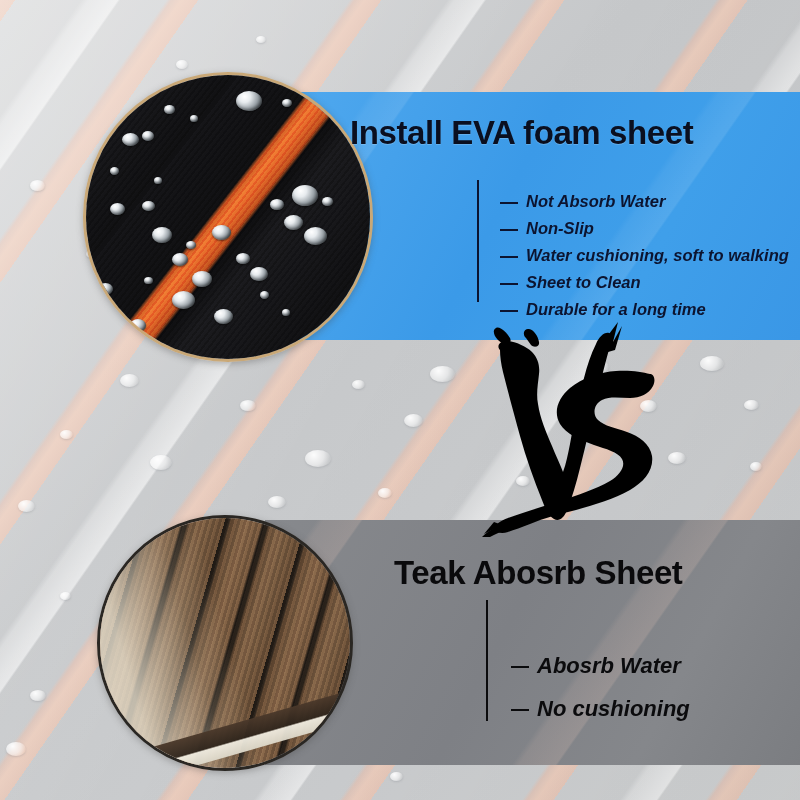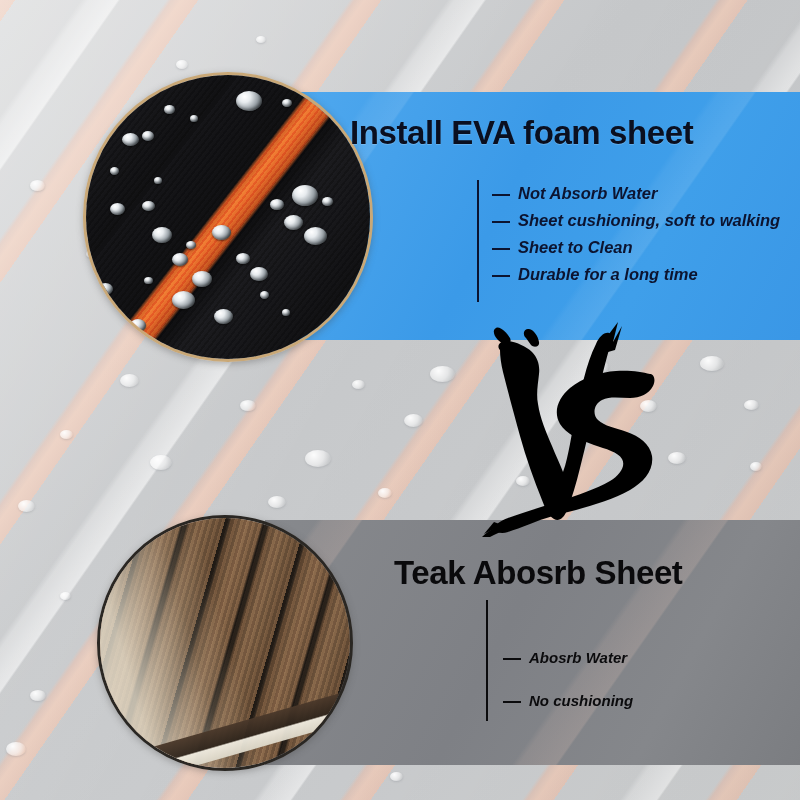--- a/index.html
+++ b/index.html
@@ -161,21 +161,21 @@
   }
   #eva-title{
     left:350px;top:114px;font-size:33px;color:#0a0f20;
     text-shadow:0 1px 0 rgba(255,255,255,.18);
   }
   #teak-title{
     left:394px;top:554px;font-size:33px;color:#0a0a0c;
   }
 
   .feature-list{
-    position:absolute;margin:8px;padding:0;list-style:none;
+    position:absolute;margin:16px;padding:0;list-style:none;
   }
   .feature-list li{
     position:relative;
     font-style:italic;font-weight:bold;
     white-space:nowrap;
   }
   
   .feature-list li::before{
     content:"";position:absolute;left:-26px;top:50%;
     width:18px;height:2px;background:currentColor;
@@ -186,21 +186,21 @@
     position:absolute;width:2px;
   }
 
   #eva-features{
     left:510px;top:172px;color:#0c1430;font-size:16.5px;
   }
   #eva-features li{height:27px;line-height:27px;}
   #eva-spine{left:477px;top:180px;height:122px;background:#0c1430;}
 
   #teak-features{
-    left:521px;top:628px;color:#0b0b0d;font-size:15px;
+    left:521px;top:628px;color:#0b0b0d;font-size:22px;
   }
   #teak-features li{height:43px;line-height:43px;}
   #teak-spine{left:486px;top:600px;height:121px;background:#0b0b0d;}
 
   
   #vs-mark{
     position:absolute;left:482px;top:322px;width:175px;height:215px;
   }
   #vs-mark svg{display:block;width:100%;height:100%;}
 </style>
@@ -288,21 +288,22 @@
     <div class="teak-light"></div>
     <div class="teak-band"></div>
   </div>
 
   <h1 class="title" id="eva-title">Install EVA foam sheet</h1>
 
   <div class="bracket-spine" id="eva-spine"></div>
 
   <ul class="feature-list" id="eva-features">
     <li>Not Absorb Water</li>
-    <li>Sheet cushioning, soft to walking</li>
+    <li>Non-Slip</li>
+    <li>Water cushioning, soft to walking</li>
     <li>Sheet to Clean</li>
     <li>Durable for a long time</li>
   </ul>
 
   <div id="vs-mark" role="img" aria-label="VS">
     <svg viewBox="0 0 175 215" xmlns="http://www.w3.org/2000/svg">
 
       <path fill="#000000" d="
         M18,28 C14,24 18,18 26,19 C34,20 44,24 50,30
         C56,36 58,44 57,52 C56,62 54,72 56,82

